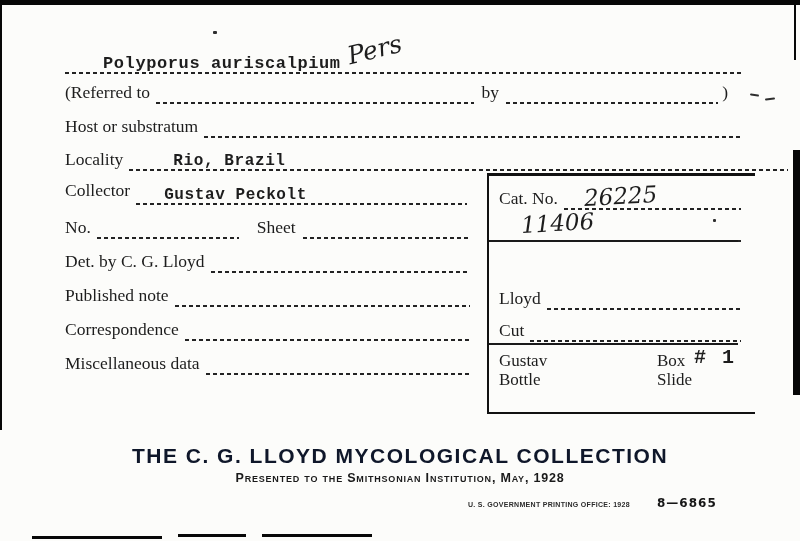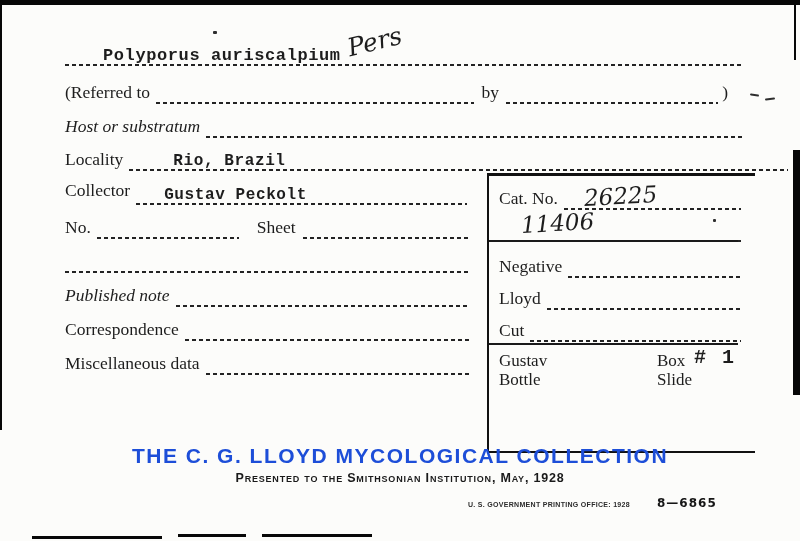--- a/index.html
+++ b/index.html
@@ -20,36 +20,36 @@
   .typed {
     font-family:"Liberation Mono", monospace; font-weight:700; font-size:16px;
     line-height:1; letter-spacing:0.6px; position:relative; bottom:2px; white-space:nowrap;
   }
   .hw {
     font-family:"DejaVu Serif", serif; font-style:italic; font-size:23px;
     line-height:1; white-space:nowrap; position:relative; transform:rotate(-3deg);
   }
   .authority { font-size:25px; bottom:12px; left:6px; transform:rotate(-14deg); }
   .box {
-    position:absolute; left:487px; top:173px; width:268px; height:280px;
+    position:absolute; left:487px; top:173px; width:268px; height:241px;
     border-left:2px solid #111; border-top:3px solid #111; border-bottom:2px solid #111;
     box-sizing:border-box;
     padding-left:27px;
   }
   .box .row { left:10px; right:14px; }
   .divider { position:absolute; left:0; width:249px; height:2px; background:#1a1a1a; }
   .storage-lbl { position:absolute; font-size:17px; line-height:1; white-space:nowrap; }
   .boxnum {
     position:absolute; font-family:"Liberation Mono", monospace; font-weight:700;
     font-size:20px; letter-spacing:2px; white-space:nowrap;
   }
   .footer-title {
     position:absolute; top:444px; left:0; width:100%; text-align:center;
     font-family:"Liberation Sans", sans-serif; font-weight:700; font-size:21px;
-    letter-spacing:1.5px; color:#1d4ed8;
+    letter-spacing:1.5px; color:#0f172a;
   }
   .footer-subtitle {
     position:absolute; top:471px; left:0; width:100%; text-align:center;
     font-family:"Liberation Sans", sans-serif; font-weight:700; font-size:12.5px;
     letter-spacing:0.8px; font-variant:small-caps; color:#1a1a1a;
   }
   .printer-note {
     position:absolute; top:501px; left:468px;
     font-family:"Liberation Sans", sans-serif; font-weight:700; font-size:7px;
     letter-spacing:0.3px; color:#2b2b2b;
@@ -60,36 +60,36 @@
     letter-spacing:1px; color:#161616;
   }
   .edge { position:absolute; background:#070707; }
   .speck { position:absolute; background:#2e2e2e; border-radius:1px; }
 </style>
 </head>
 <body>
 
 <div class="card">
 
-  <div class="row" style="top:36px; left:65px; width:677px; height:30px;text-align:right;">
+  <div class="row" style="top:44px; left:65px; width:677px; height:30px;text-align:right;">
     <span class="leader">
       <span class="typed" style="margin-left:38px; font-size:17px;">Polyporus auriscalpium</span>
       <span class="hw authority">Pers</span>
     </span>
   </div>
 
   <div class="row" style="top:78px; left:65px; width:663px;">
     <span class="lbl">(Referred to</span>
     <span class="leader" style="flex:3;"></span>
     <span class="lbl mid">by</span>
     <span class="leader" style="flex:2;"></span>
     <span class="lbl close">)</span>
   </div>
 
-  <div class="row" style="top:112px; left:65px; width:677px;font-style:italic;">
+  <div class="row" style="top:112px; left:65px; width:677px;">
     <span class="lbl">Host or substratum</span>
     <span class="leader"></span>
   </div>
 
   <div class="row" style="top:145px; left:65px; width:723px;">
     <span class="lbl">Locality</span>
     <span class="leader">
       <span class="typed" style="margin-left:44px;">Rio, Brazil</span>
     </span>
   </div>
@@ -102,24 +102,25 @@
   </div>
 
   <div class="row" style="top:213px; left:65px; width:405px;">
     <span class="lbl">No.</span>
     <span class="leader fix" style="width:142px;"></span>
     <span class="lbl mid" style="padding-left:18px;">Sheet</span>
     <span class="leader"></span>
   </div>
 
   <div class="row" style="top:247px; left:65px; width:405px;">
+    <span class="lbl">Det. by C. G. Lloyd</span>
     <span class="leader"></span>
   </div>
 
-  <div class="row" style="top:281px; left:65px; width:405px;font-style:italic;">
+  <div class="row" style="top:281px; left:65px; width:405px;">
     <span class="lbl">Published note</span>
     <span class="leader"></span>
   </div>
 
   <div class="row" style="top:315px; left:65px; width:405px;">
     <span class="lbl">Correspondence</span>
     <span class="leader"></span>
   </div>
 
   <div class="row" style="top:349px; left:65px; width:405px;">
@@ -137,24 +138,20 @@
     </div>
 
     <div class="row" style="top:40px;">
       <span class="leader">
         <span class="hw" style="margin-left:22px; bottom:7px;">11406</span>
       </span>
     </div>
 
     <div class="divider" style="top:64px;"></div>
 
-    <div class="row" style="top:76px;">
-      <span class="lbl">Negative</span>
-      <span class="leader"></span>
-    </div>
 
     <div class="row" style="top:108px;">
       <span class="lbl">Lloyd</span>
       <span class="leader"></span>
     </div>
 
     <div class="row" style="top:140px;">
       <span class="lbl">Cut</span>
       <span class="leader"></span>
     </div>

